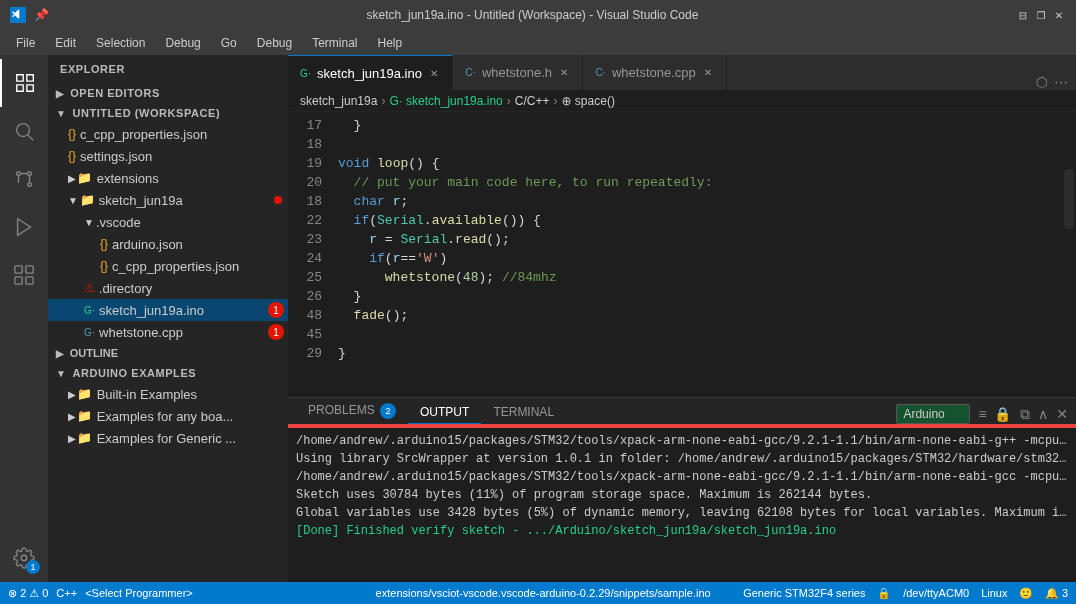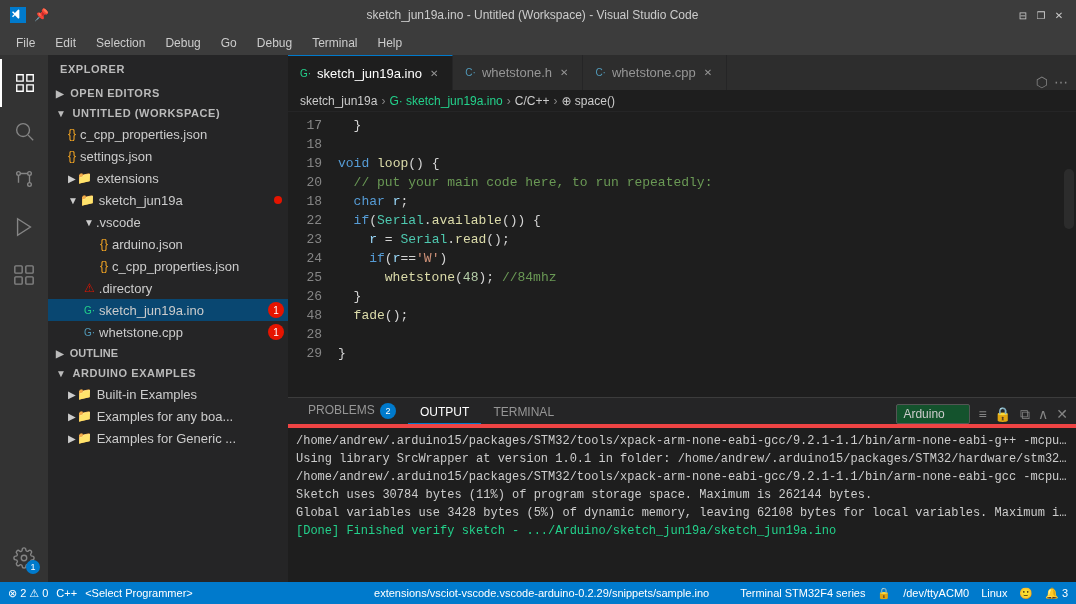--- a/index.html
+++ b/index.html
@@ -314,21 +314,21 @@
         <div>18</div>
         <div>19</div>
         <div>20</div>
         <div>18</div>
         <div>22</div>
         <div>23</div>
         <div>24</div>
         <div>25</div>
         <div>26</div>
         <div>48</div>
-        <div>28</div>
+        <div>45</div>
         <div>29</div>
       </div>
       <div id="code-content"><span class="punc">  }</span>
 
 <span class="kw">void</span> <span class="fn">loop</span><span class="punc">() {</span>
   <span class="cmt">// put your main code here, to run repeatedly:</span>
   <span class="kw">char</span> <span class="var">r</span><span class="punc">;</span>
   <span class="kw">if</span><span class="punc">(</span><span class="type">Serial</span><span class="punc">.</span><span class="fn">available</span><span class="punc">()) {</span>
     <span class="var">r</span> <span class="op">=</span> <span class="type">Serial</span><span class="punc">.</span><span class="fn">read</span><span class="punc">();</span>
     <span class="kw">if</span><span class="punc">(</span><span class="var">r</span><span class="op">==</span><span class="str">'W'</span><span class="punc">)</span>
@@ -394,21 +394,21 @@
     </div>
     <div class="item">
       <span>&lt;Select Programmer&gt;</span>
     </div>
   </div>
   <div style="flex:1;">
     <span>extensions/vsciot-vscode.vscode-arduino-0.2.29/snippets/sample.ino</span>
   </div>
   <div class="right">
     <div class="item">
-      <span>Terminal STM32F4 series</span>
+      <span>Generic STM32F4 series</span>
     </div>
     <div class="item">
       <span>🔒</span>
     </div>
     <div class="item">
       <span>/dev/ttyACM0</span>
     </div>
     <div class="item">
       <span>Linux</span>
     </div>

